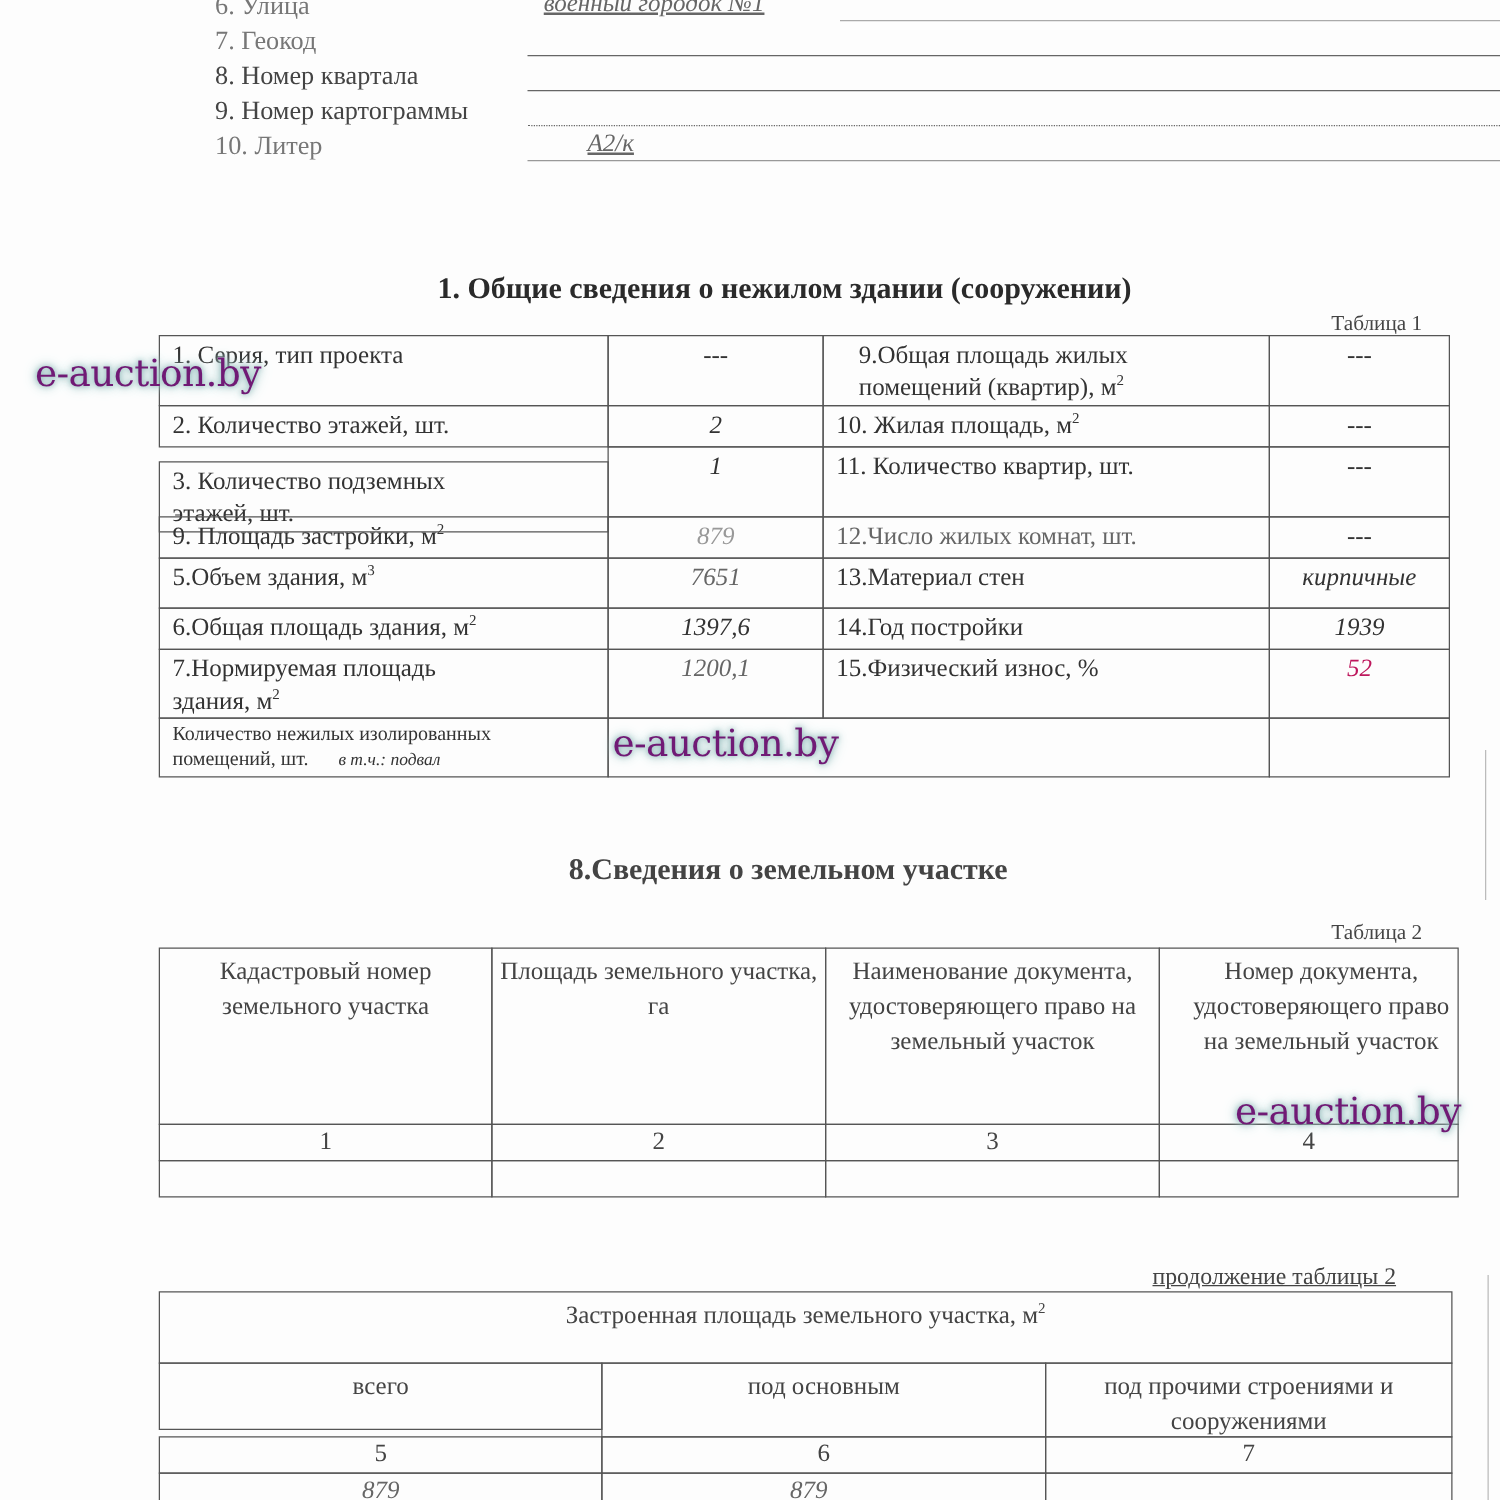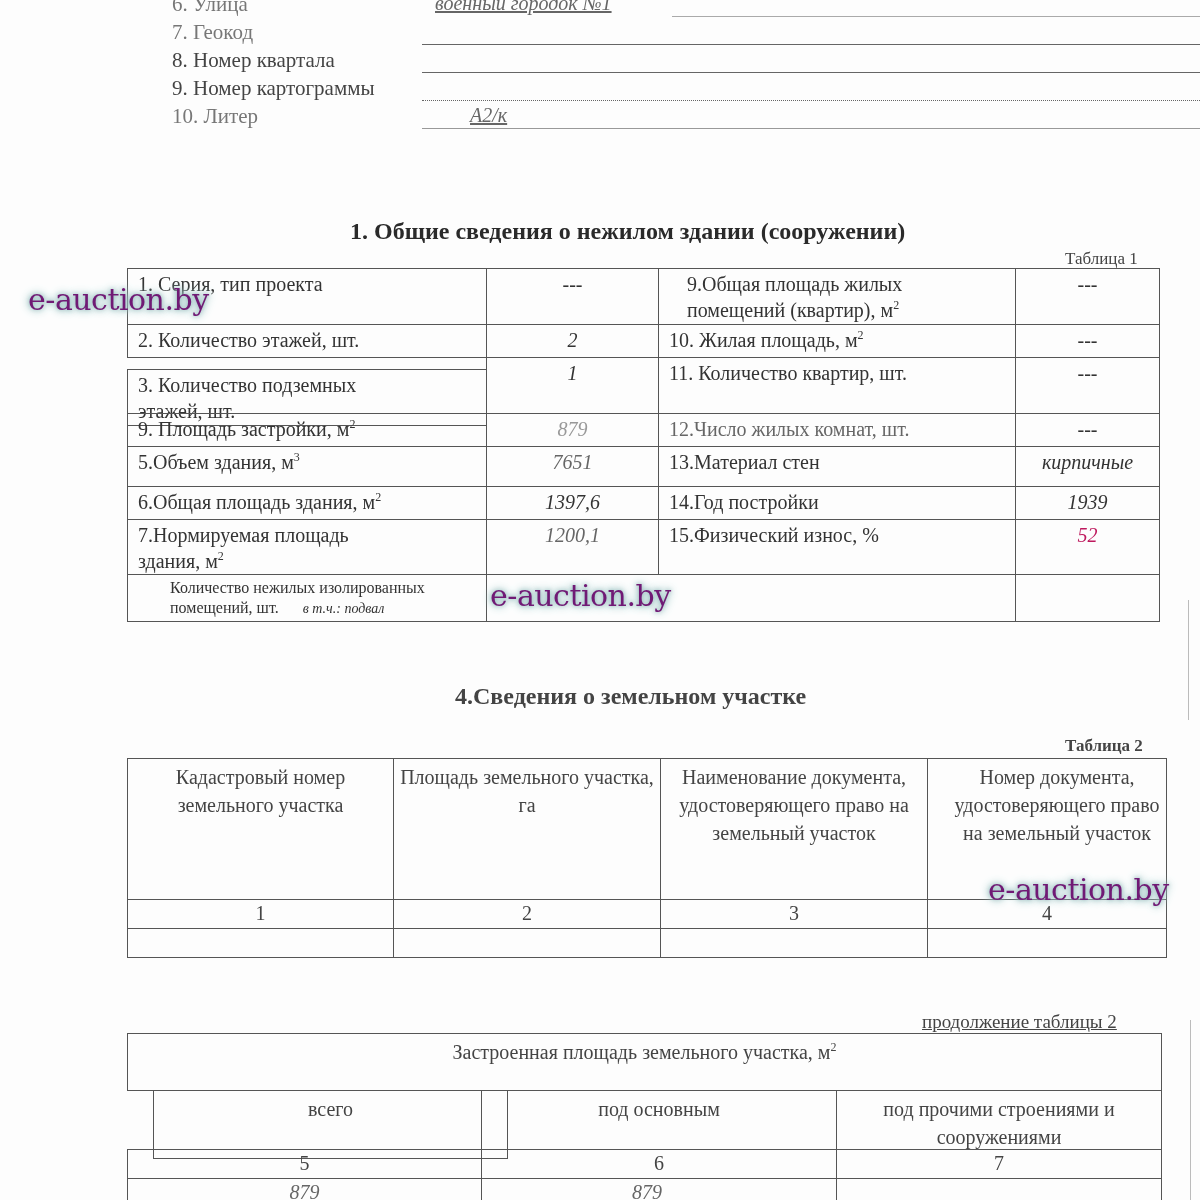--- a/index.html
+++ b/index.html
@@ -145,32 +145,32 @@
   <div class="cell" style="left:486px;top:519px;width:173px;height:56px;">
       <span class="v" style="color:#666;">1200,1</span>
     </div>
   <div class="cell" style="left:658px;top:519px;width:358px;height:56px;">
       <span class="t">15.Физический износ, %</span>
     </div>
   <div class="cell" style="left:1015px;top:519px;width:145px;height:56px;">
       <span class="v" style="color:#be185d;">52</span>
     </div>
 
-  <div class="cell" style="left:127px;top:574px;width:360px;height:48px;padding-left:32px;">
+  <div class="cell" style="left:127px;top:574px;width:360px;height:48px;">
     <span class="t" style="font-size:16px;line-height:20px;padding-top:3px;">
       <span>Количество нежилых изолированных помещений, шт.</span>
       <i style="font-size:14px;margin-left:20px;">в т.ч.: подвал</i>
     </span>
   </div>
   <div class="cell" style="left:486px;top:574px;width:530px;height:48px;"></div>
   <div class="cell" style="left:1015px;top:574px;width:145px;height:48px;"></div>
 </div>
 
-<div class="section-title" style="left:455px;top:683px;color:#444;">4.Сведения о земельном участке</div>
-<div class="table-caption" style="left:1065px;top:736px;font-weight:bold;">Таблица 2</div>
+<div class="section-title" style="left:455px;top:683px;color:#444;">8.Сведения о земельном участке</div>
+<div class="table-caption" style="left:1065px;top:736px;">Таблица 2</div>
 
 <div>
   <div class="cell hdr" style="left:127px;top:758px;width:267px;height:142px;">Кадастровый номер земельного участка</div>
   <div class="cell hdr" style="left:393px;top:758px;width:268px;height:142px;">Площадь земельного участка, га</div>
   <div class="cell hdr" style="left:660px;top:758px;width:268px;height:142px;">Наименование документа, удостоверяющего право на земельный участок</div>
   <div class="cell hdr" style="left:927px;top:758px;width:240px;height:142px;padding-left:20px;">Номер документа, удостоверяющего право на земельный участок</div>
 
   <div class="cell num" style="left:127px;top:899px;width:267px;height:30px;">1</div>
   <div class="cell num" style="left:393px;top:899px;width:268px;height:30px;">2</div>
   <div class="cell num" style="left:660px;top:899px;width:268px;height:30px;">3</div>
@@ -181,21 +181,21 @@
   <div class="cell" style="left:660px;top:928px;width:268px;height:30px;"></div>
   <div class="cell" style="left:927px;top:928px;width:240px;height:30px;"></div>
 </div>
 
 <div class="table-caption" style="left:922px;top:1011px;font-size:19px;text-decoration:underline;">продолжение таблицы 2</div>
 
 <div>
   <div class="cell hdr" style="left:127px;top:1033px;width:1035px;height:58px;">
     <span>Застроенная площадь земельного участка, м</span><sup>2</sup>
   </div>
-  <div class="cell hdr" style="left:127px;top:1090px;width:355px;height:69px;margin-left:26px;">всего</div>
+  <div class="cell hdr" style="left:127px;top:1090px;width:355px;height:54px;">всего</div>
   <div class="cell hdr" style="left:481px;top:1090px;width:356px;height:60px;">под основным</div>
   <div class="cell hdr" style="left:836px;top:1090px;width:326px;height:60px;">под прочими строениями и сооружениями</div>
 
   <div class="cell num" style="left:127px;top:1149px;width:355px;height:30px;">5</div>
   <div class="cell num" style="left:481px;top:1149px;width:356px;height:30px;">6</div>
   <div class="cell num" style="left:836px;top:1149px;width:326px;height:30px;">7</div>
 
   <div class="cell hand" style="left:127px;top:1178px;width:355px;height:40px;">879</div>
   <div class="cell hand" style="left:481px;top:1178px;width:356px;height:40px;text-align:left;padding-left:150px;">879</div>
   <div class="cell hand" style="left:836px;top:1178px;width:326px;height:40px;"></div>

